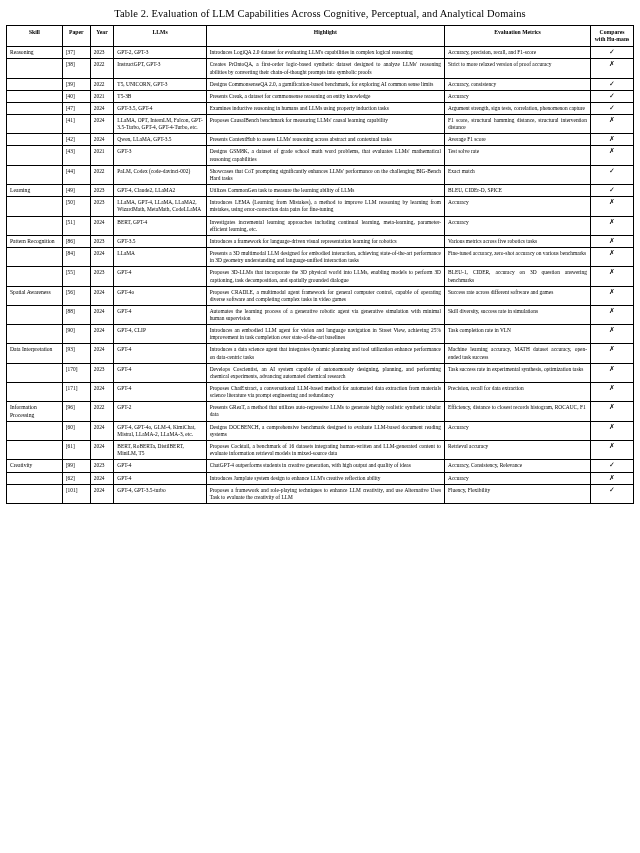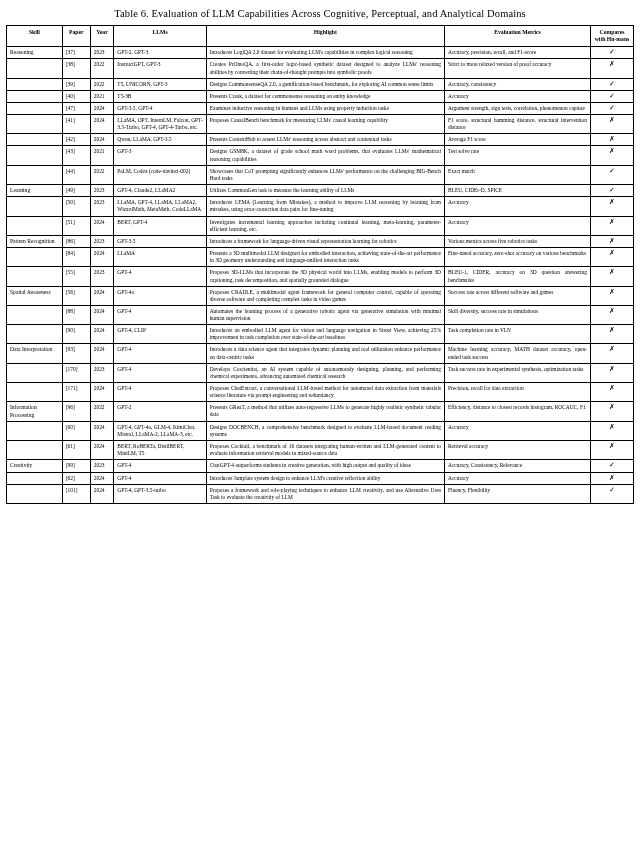--- a/index.html
+++ b/index.html
@@ -77,21 +77,21 @@
   }
   td.llms {
     hyphens: auto;
     -webkit-hyphens: auto;
   }
 </style>
 </head>
 <body>
 
 <div class="page">
-  <div class="caption">Table 6.  Evaluation of LLM Capabilities Across Cognitive, Perceptual, and Analytical Domains</div>
+  <div class="caption">Table 2.  Evaluation of LLM Capabilities Across Cognitive, Perceptual, and Analytical Domains</div>
 
   <table class="tbl">
     <colgroup>
       <col class="c-skill">
         <col class="c-paper">
         <col class="c-year">
         <col class="c-llms">
       <col class="c-high">
         <col class="c-eval">
         <col class="c-comp">

